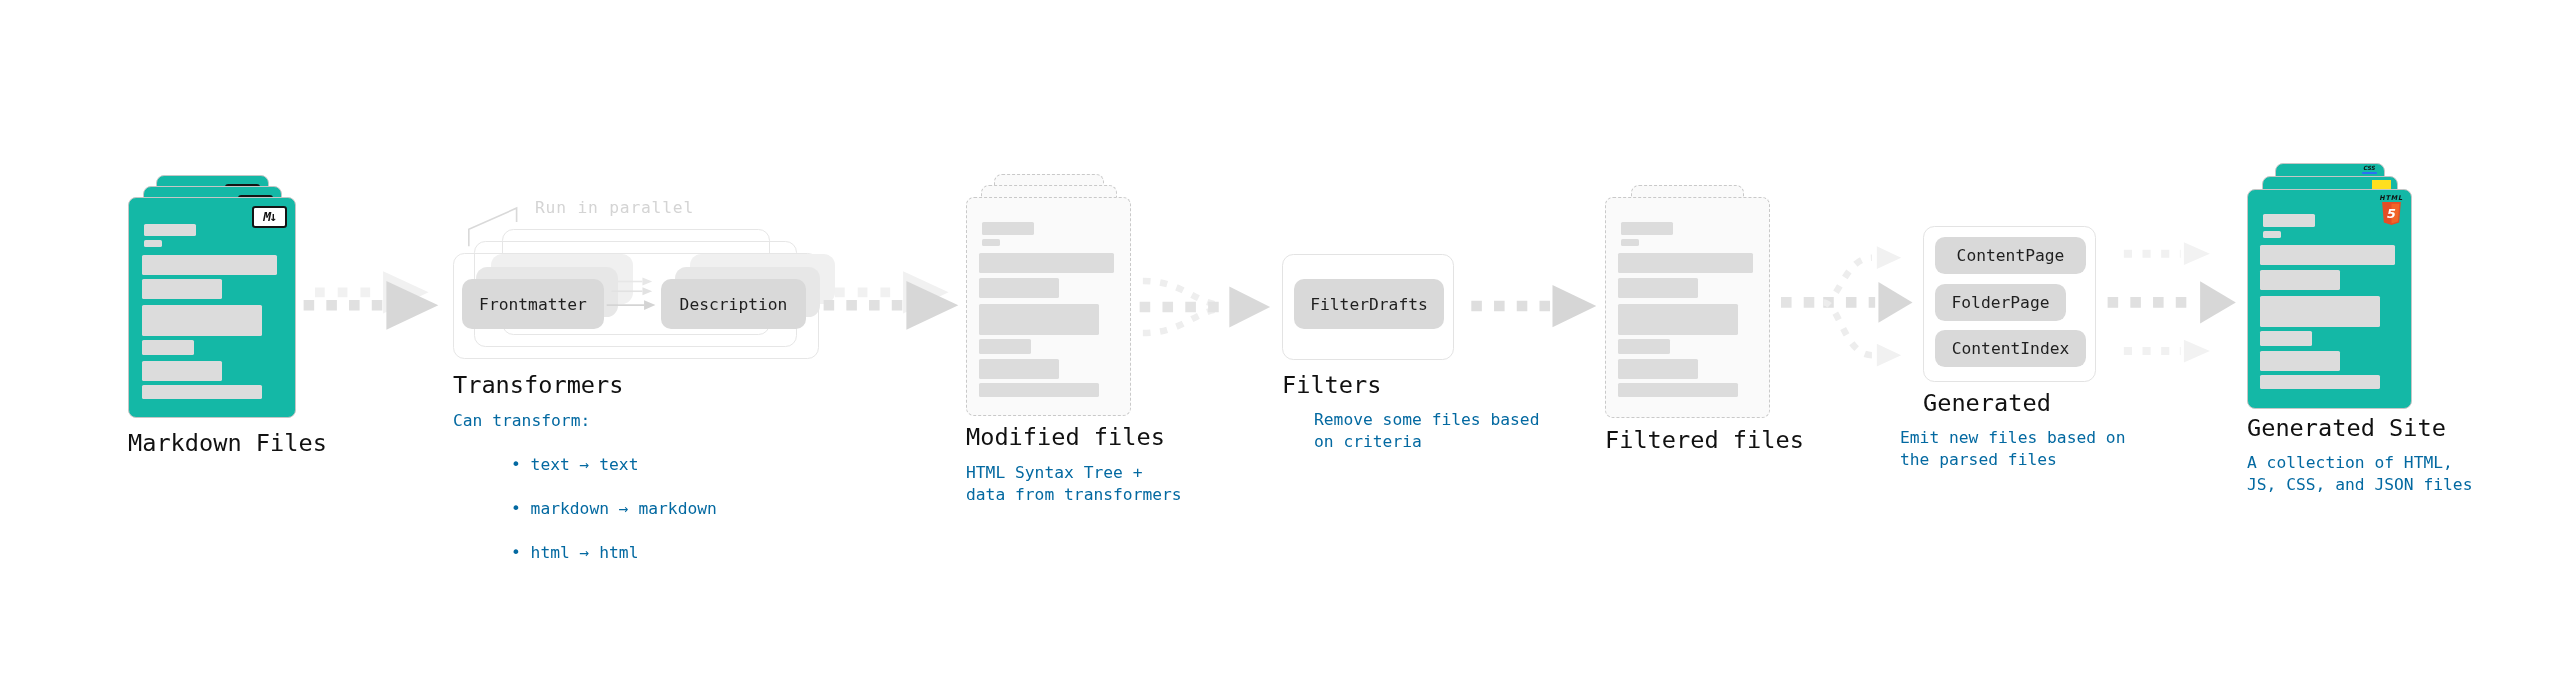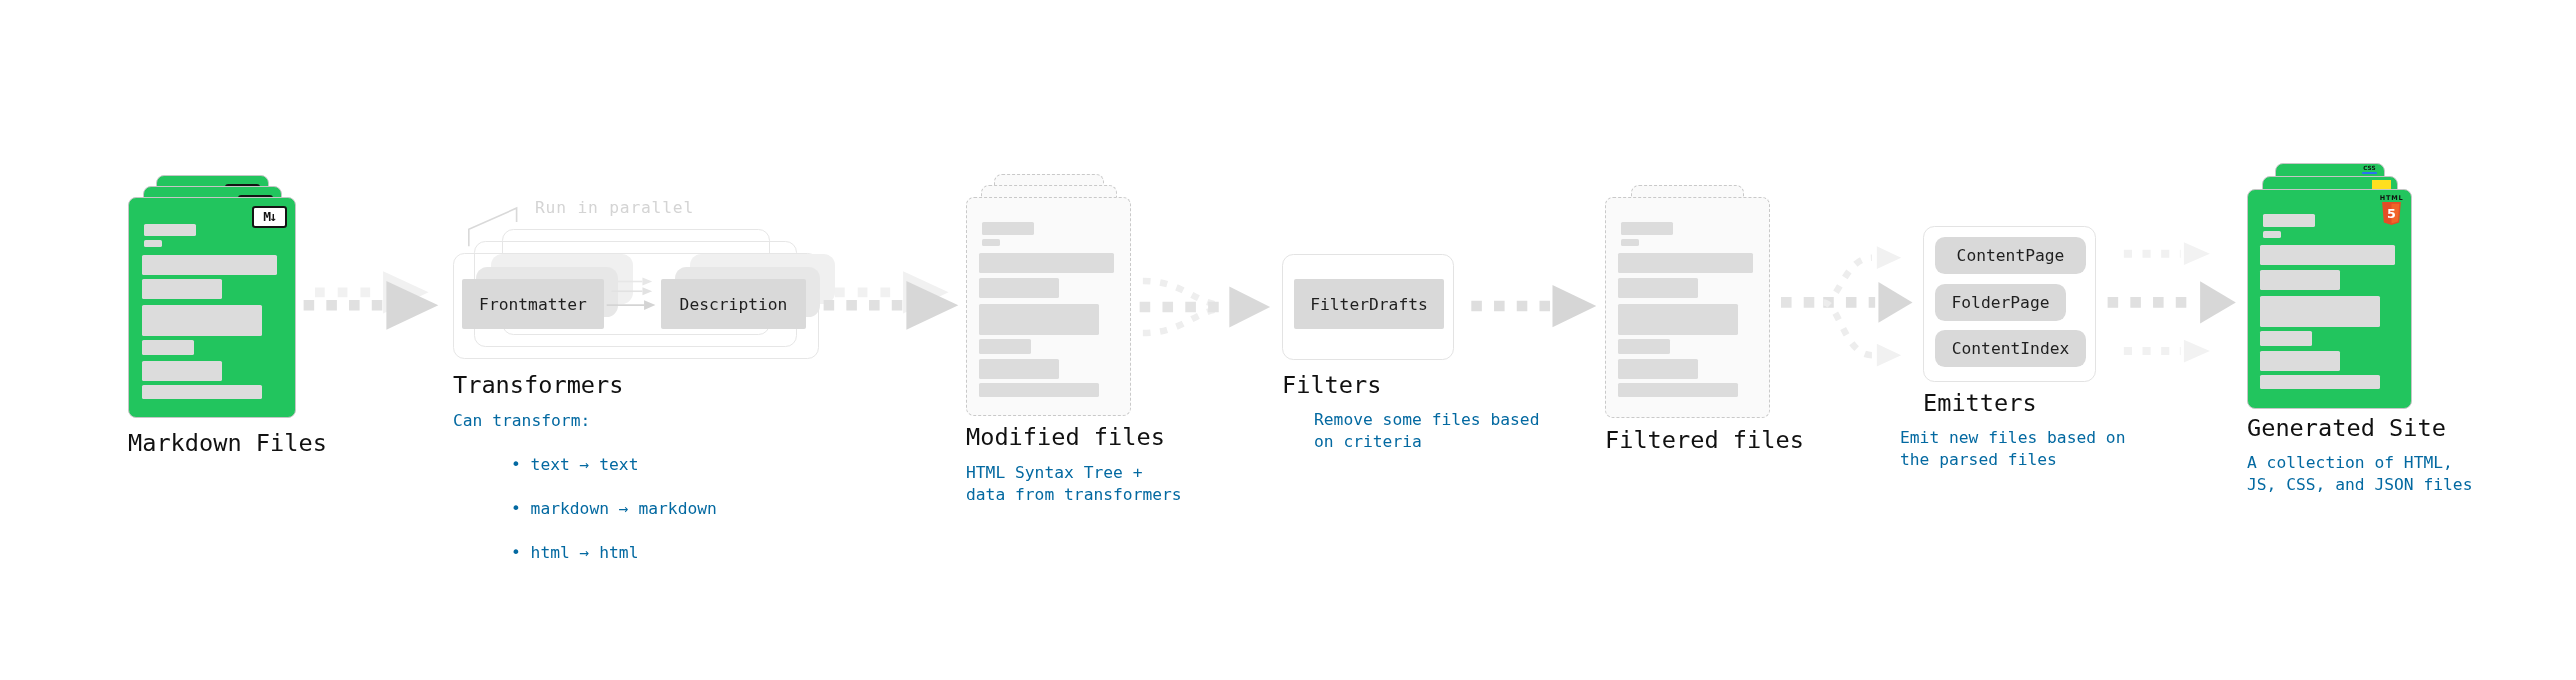--- a/index.html
+++ b/index.html
@@ -2,34 +2,34 @@
 <html style="font-size:13px"><head>
 <meta charset="utf-8">
 <style>
   html,body { margin:0; padding:0; background:#ffffff; }
   .canvas {
     position:relative; width:2576px; height:681px; background:#ffffff; overflow:hidden;
     font-family:"DejaVu Sans Mono","Liberation Mono",monospace; color:#1f1f1f;
   }
   
   .doc-card { position:absolute; border-radius:8.1px; box-sizing:border-box; }
-  .doc-card.solid  { background:#22c55e; border:1.6px solid #c6c6c6; }
+  .doc-card.solid  { background:#14b8a6; border:1.6px solid #c6c6c6;font-style:italic; }
   .doc-card.dashed { background:#fafafa; border:1.6px dashed #c9c9c9; }
   .bar { position:absolute; background:#dcdcdc; border-radius:1.6px; }
   .md-badge {
     position:absolute; top:8.1px; right:8.1px; width:31px; height:18px;
     border:2.4px solid #141414; border-radius:3.3px; background:#ffffff;
     font-weight:bold; font-size:13px; line-height:18px; text-align:center;
     color:#141414; letter-spacing:-1.6px;
   }
   
   .t-box { position:absolute; border:1.6px solid #e6e6e6; border-radius:11.4px; background:transparent; box-sizing:border-box; }
   .ghost { position:absolute; border-radius:11.4px; }
   .chip {
-    position:absolute; background:#d9d9d9; border-radius:2px;
+    position:absolute; background:#d9d9d9; border-radius:10px;
     display:flex; align-items:center; justify-content:center;
     font-size:16.3px; color:#1f1f1f; white-space:nowrap;
   }
   .panel { position:absolute; background:#ffffff; border:1.6px solid #e3e3e3; border-radius:11.4px; box-sizing:border-box; }
   .annotation { position:absolute; font-size:16.3px; color:#d4d4d4; white-space:nowrap; letter-spacing:0.8px;margin-left:10px; }
   
   .node-label { position:absolute; font-size:23.6px; color:#111111; white-space:nowrap; }
   .node-desc  { position:absolute; font-size:16.3px; line-height:22px; color:#0369a1; white-space:pre-line; }
   .bullet-line { line-height:22px;margin-left:47px; }
   .svgabs { position:absolute; }
@@ -179,21 +179,21 @@
     <polygon points="120,59 120,109 162,84" fill="#d7d7d7"></polygon>
     <path d="M52,84 C72,84 78,149 112,149" fill="none" stroke="#ededed" stroke-width="8" stroke-dasharray="9 12"></path>
     <polygon points="118,135 118,163 148,149" fill="#f1f1f1"></polygon>
   </svg>
 
   <div>
     <div class="panel" style="left:1923px;top:226px;width:173px;height:156px;"></div>
     <div class="chip" style="left:1935px;top:237px;width:151px;height:37px;border-radius:9.8px;">ContentPage</div>
     <div class="chip" style="left:1935px;top:284px;width:131px;height:37px;border-radius:9.8px;">FolderPage</div>
     <div class="chip" style="left:1935px;top:330px;width:151px;height:37px;border-radius:9.8px;">ContentIndex</div>
-    <div class="node-label" style="left:1923px;top:389px;">Emitters</div>
+    <div class="node-label" style="left:1923px;top:389px;">Generated</div>
     <div class="node-desc" style="left:1900px;top:427px;">Emit new files based on
 the parsed files</div>
   </div>
 
   <svg class="svgabs" style="left:2106px;top:234px;" width="142" height="140" viewBox="0 0 175 172">
     <line x1="22" y1="24" x2="92" y2="24" stroke="#f1f1f1" stroke-width="10" stroke-dasharray="10 13"></line>
     <polygon points="96,10 96,38 128,24" fill="#f2f2f2"></polygon>
     <line x1="2" y1="84" x2="112" y2="84" stroke="#e0e0e0" stroke-width="13" stroke-dasharray="13 15"></line>
     <polygon points="116,58 116,110 160,84" fill="#d7d7d7"></polygon>
     <line x1="22" y1="144" x2="92" y2="144" stroke="#f1f1f1" stroke-width="10" stroke-dasharray="10 13"></line>

